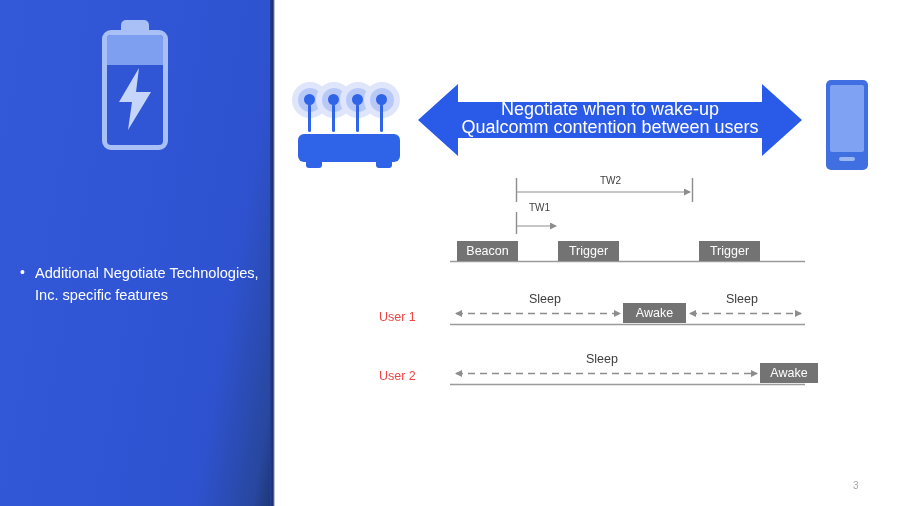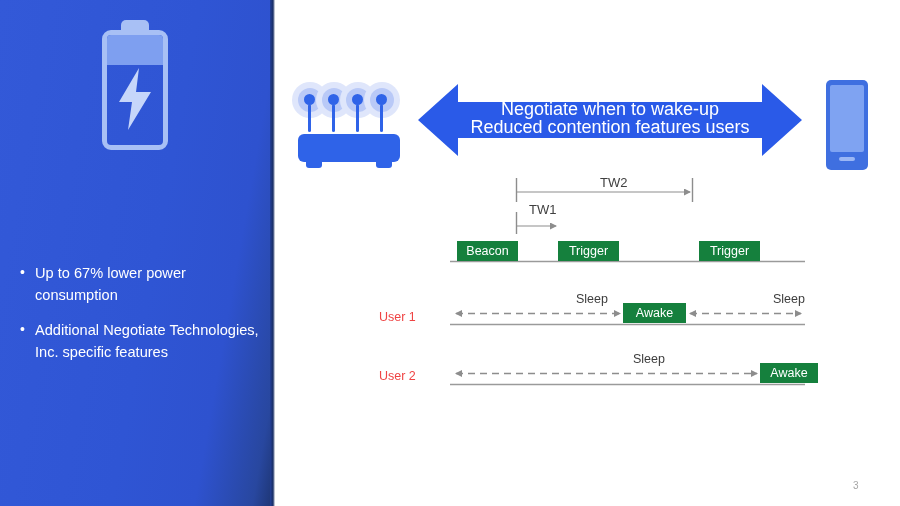--- a/index.html
+++ b/index.html
@@ -179,30 +179,30 @@
   .timeline-svg {
     position: absolute;
     left: 0; top: 0;
     width: 900px; height: 506px;
     pointer-events: none;
   }
 
   .tw-label {
     position: absolute;
     color: #404040;
-    font-size: 13px;
+    font-size: 10px;
     font-family: "Liberation Sans", sans-serif;
   }
   .tw2-label { left: 600px; top: 175px; }
   .tw1-label { left: 529px; top: 202px; }
 
   .slot {
     position: absolute;
     height: 20px;
-    background: #15803d;
+    background: #737373;
     color: #ffffff;
     font-size: 12.5px;
     line-height: 20px;
     text-align: center;
   }
   .slot-beacon  { left: 457px; top: 241px; width: 61px; }
   .slot-trig1   { left: 558px; top: 241px; width: 61px; }
   .slot-trig2   { left: 699px; top: 241px; width: 61px; }
   .slot-awake1  { left: 623px; top: 303px; width: 63px; }
   .slot-awake2  { left: 760px; top: 363px; width: 58px; }
@@ -212,21 +212,20 @@
     color: #ef4444;
     font-size: 12.5px;
   }
   .user1-label { left: 379px; top: 310px; }
   .user2-label { left: 379px; top: 369px; }
 
   .sleep-label {
     position: absolute;
     color: #3d3d3d;
     font-size: 12.5px;
-    margin-left: 47px;
   }
   .sleep-u1-a { left: 529px; top: 292px; }
   .sleep-u1-b { left: 726px; top: 292px; }
   .sleep-u2   { left: 586px; top: 352px; }
 
   .page-num {
     position: absolute;
     left: 853px; top: 480px;
     color: #a6a6a6;
     font-size: 10px;
@@ -245,21 +244,20 @@
     <div class="battery-body">
       <div class="battery-fill-top"></div>
     </div>
     <svg class="bolt" viewBox="0 0 40 62">
       <polygon points="24,0 4,34 17,34 13,62 36,24 21,24" fill="#c6d6fa"></polygon>
     </svg>
   </div>
 
 
   <ul class="bullets">
-    <li>Up to 67% lower power consumption</li>
     <li>Additional Negotiate Technologies, Inc. specific features</li>
   </ul>
 
   <div class="router">
 
     <div class="halo halo-outer" style="left:4px;  top:0px;"></div>
     <div class="halo halo-mid" style="left:10px; top:6px;"></div>
     <div class="halo halo-dot" style="left:16px; top:12px;"></div>
     <div class="ant-stick" style="left:20px; top:22px;"></div>
 
@@ -286,21 +284,21 @@
   <div class="phone">
     <div class="phone-screen"></div>
     <div class="phone-home"></div>
   </div>
 
   <svg class="big-arrow" viewBox="0 0 384 76">
     <polygon points="0,38 40,2 40,20 344,20 344,2 384,38 344,74 344,56 40,56 40,74" fill="#2a5ae8"></polygon>
   </svg>
   <div class="arrow-text">
     <div>Negotiate when to wake-up</div>
-    <div>Reduced contention features users</div>
+    <div>Qualcomm contention between users</div>
   </div>
 
   <svg class="timeline-svg" viewBox="0 0 900 506">
     <defs>
       <marker id="arrEnd" markerWidth="7" markerHeight="7" refX="6" refY="3.5" orient="auto" markerUnits="userSpaceOnUse">
         <path d="M0,0 L7,3.5 L0,7 z" fill="#8d8d8d"></path>
       </marker>
       <marker id="arrStart" markerWidth="7" markerHeight="7" refX="1" refY="3.5" orient="auto" markerUnits="userSpaceOnUse">
         <path d="M7,0 L0,3.5 L7,7 z" fill="#8d8d8d"></path>
       </marker>

